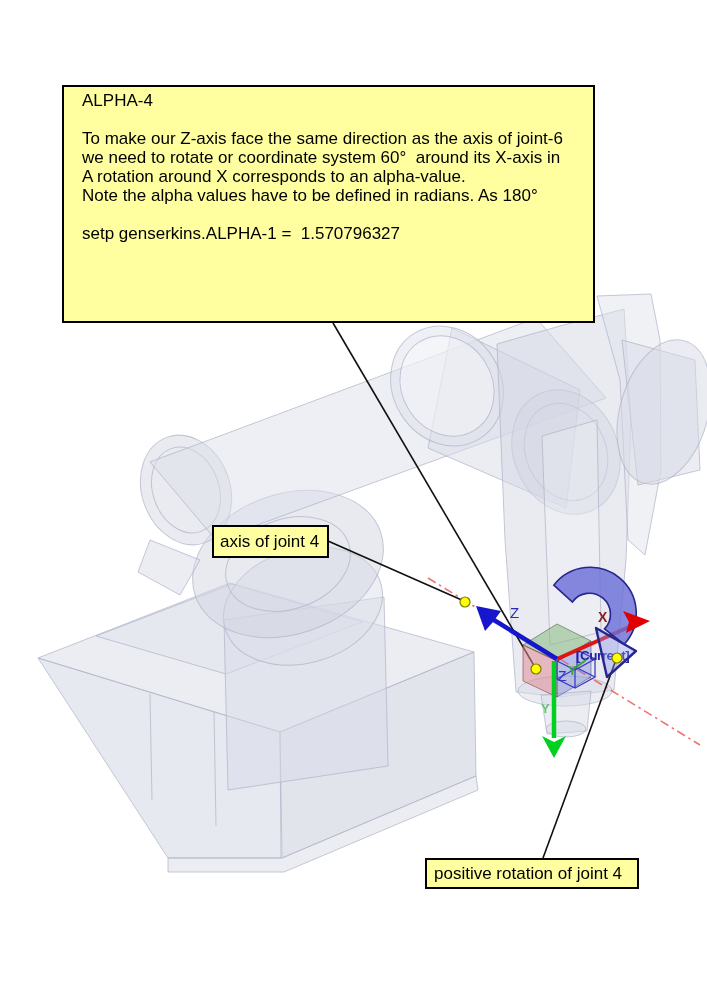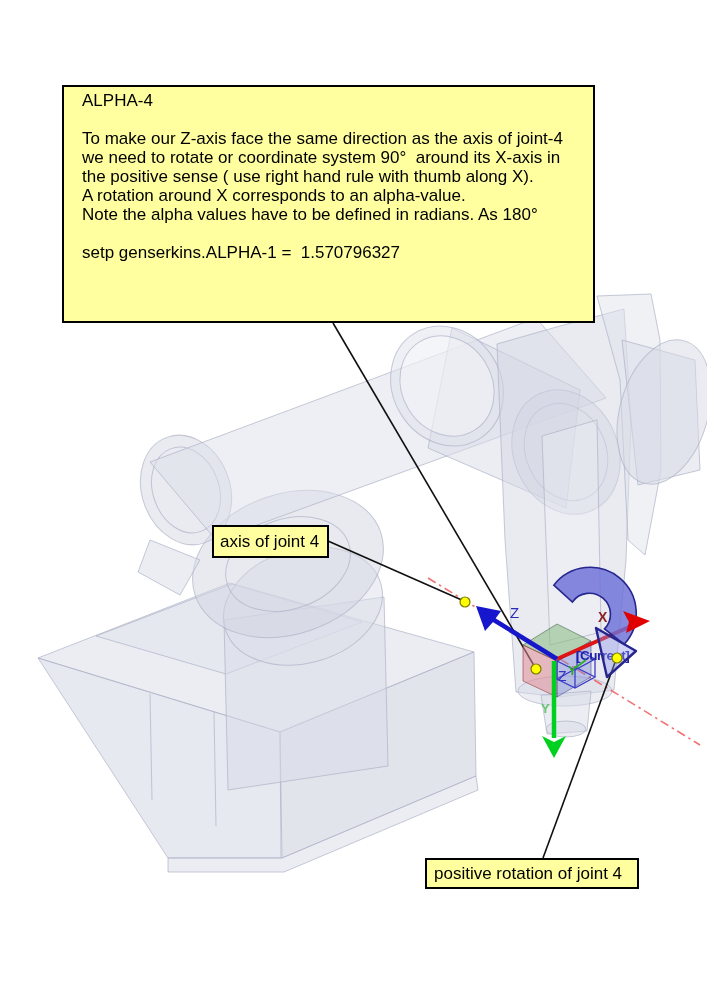--- a/index.html
+++ b/index.html
@@ -105,23 +105,22 @@
     <line x1="575" y1="668" x2="586" y2="660" stroke="#2faa2f" stroke-width="2"></line>
 
     <circle cx="465" cy="602" r="5" fill="#ffff00" stroke="#7a7a00" stroke-width="1.2"></circle>
     <circle cx="536" cy="669" r="5" fill="#ffff00" stroke="#7a7a00" stroke-width="1.2"></circle>
     <circle cx="617" cy="658" r="5" fill="#ffff00" stroke="#7a7a00" stroke-width="1.2"></circle>
   </svg>
 
   <div class="note-box">
     <div class="note-line">ALPHA-4</div>
     <div class="note-line spacer"></div>
-    <div class="note-line">To make our Z-axis face the same direction as the axis of joint-4</div>
-    <div class="note-line">we need to rotate or coordinate system 90°  around its X-axis in</div>
-    <div class="note-line">the positive sense ( use right hand rule with thumb along X).</div>
+    <div class="note-line">To make our Z-axis face the same direction as the axis of joint-6</div>
+    <div class="note-line">we need to rotate or coordinate system 60°  around its X-axis in</div>
     <div class="note-line">A rotation around X corresponds to an alpha-value.</div>
     <div class="note-line">Note the alpha values have to be defined in radians. As 180°</div>
     <div class="note-line spacer"></div>
     <div class="note-line">setp genserkins.ALPHA-1 =  1.570796327</div>
   </div>
 
   <div class="callout axis">axis of joint 4</div>
   <div class="callout rotation">positive rotation of joint 4</div>
 
 </div>

